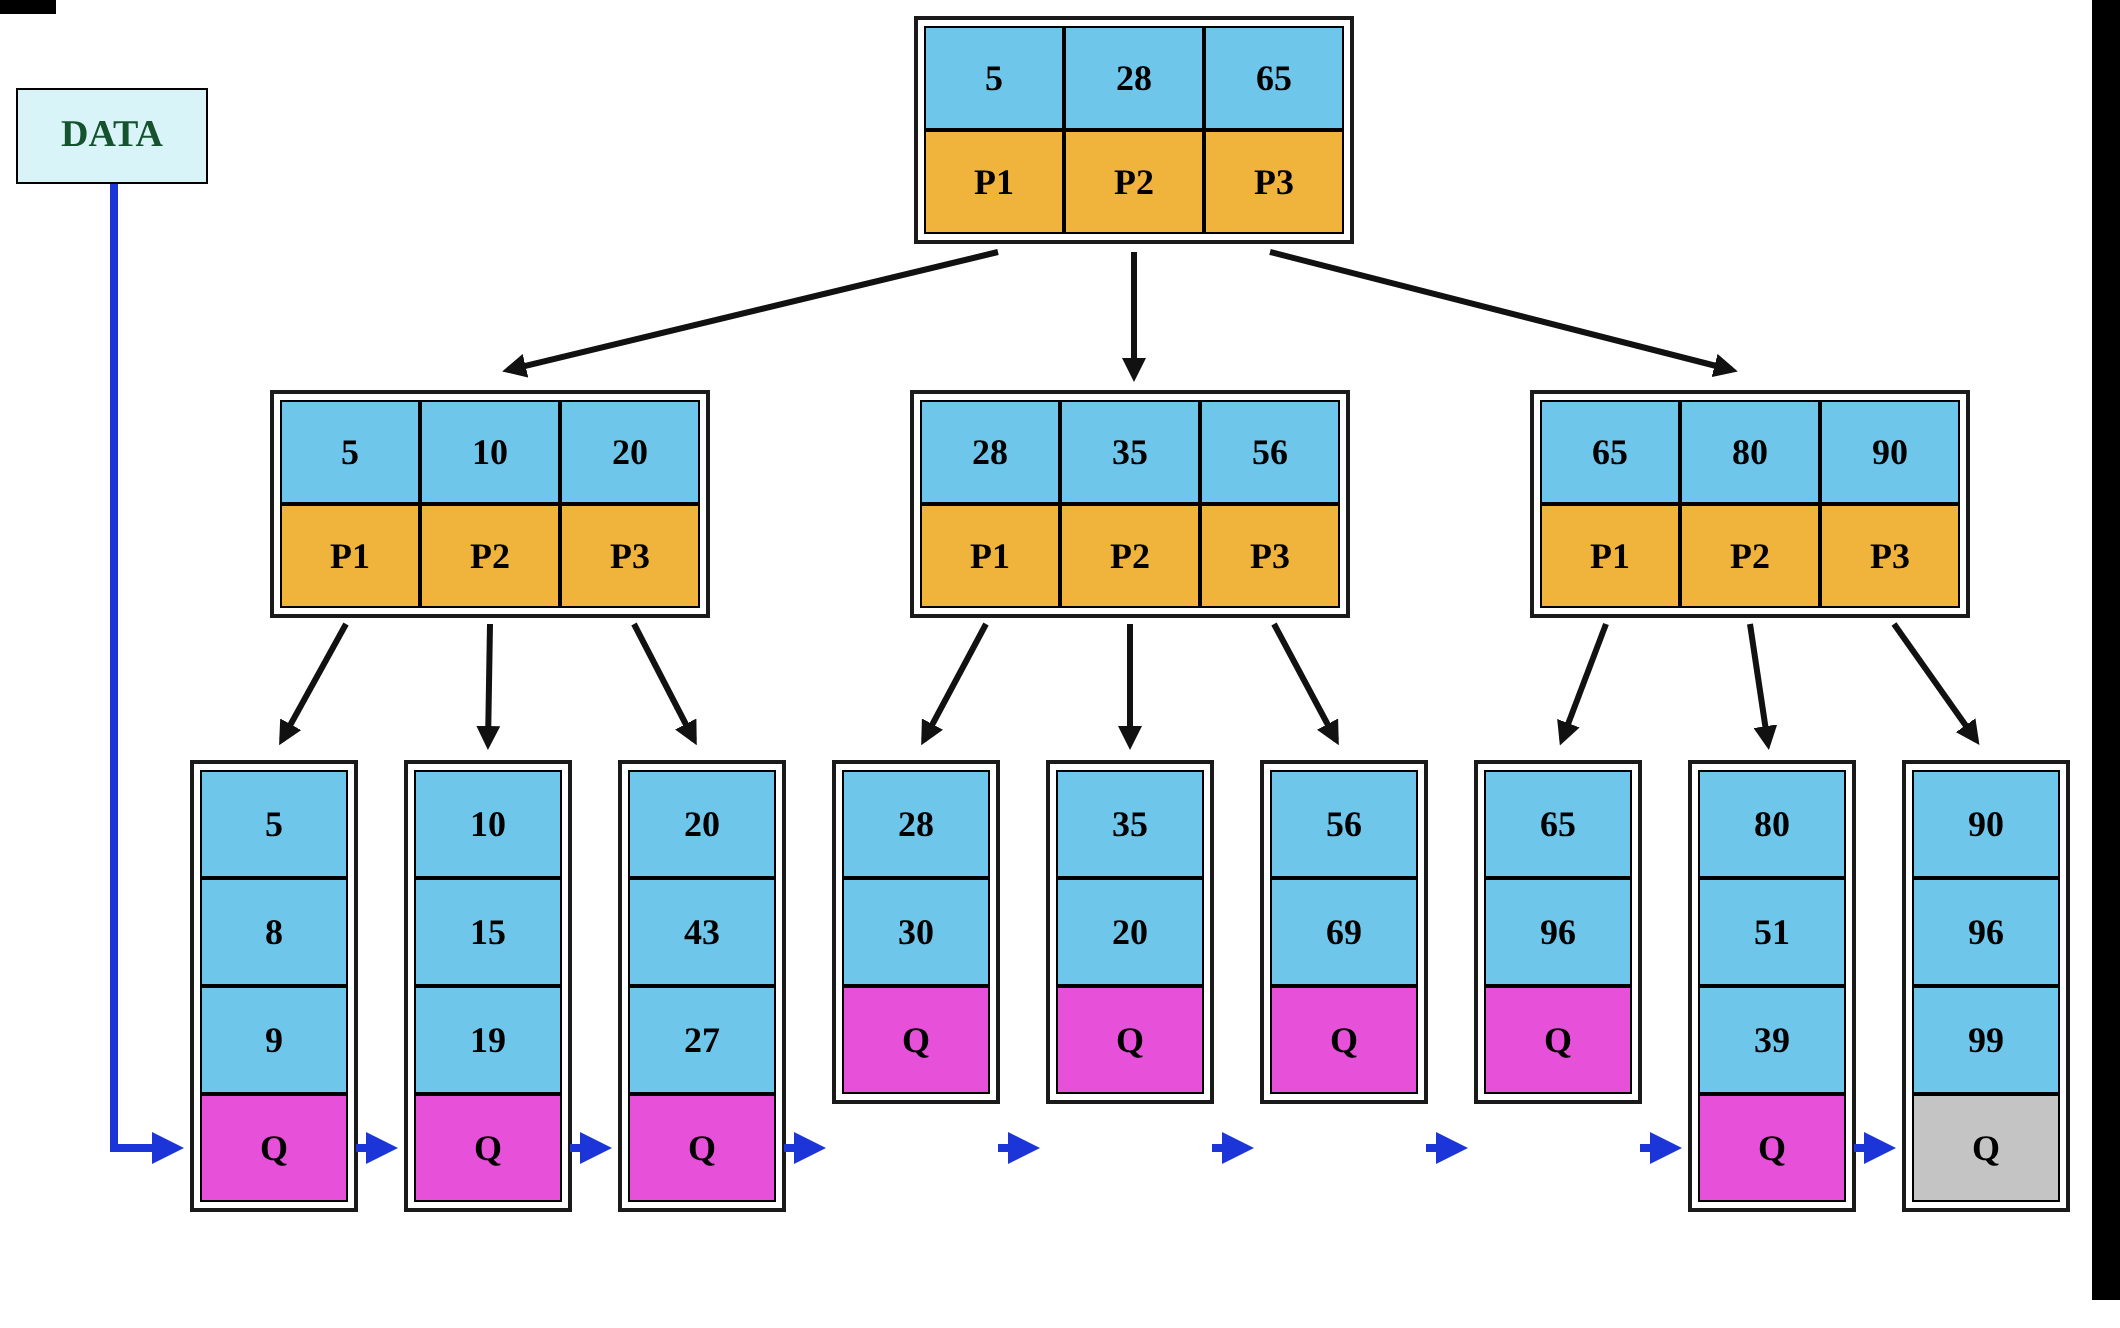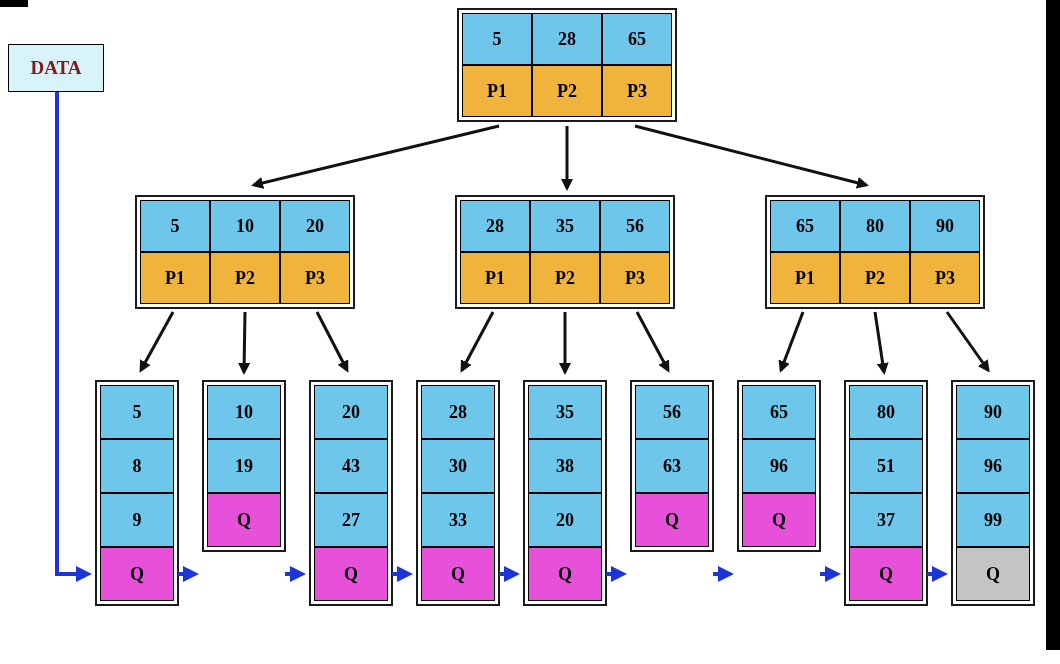--- a/index.html
+++ b/index.html
@@ -20,21 +20,21 @@
   .bar-topleft {
     position: absolute; left: 0; top: 0; width: 28px; height: 7px;
     background: #000;
   }
   
   .data-box {
     position: absolute; left: 8px; top: 44px; width: 96px; height: 48px;
     background: var(--data-box, #d9f4f9);
     border: 1px solid #000;
     display: flex; align-items: center; justify-content: center;
-    font-weight: bold; font-size: 19px; color: #7f1d1d;
+    font-weight: bold; font-size: 19px; color: #14532d;
   }
   
   .inode {
     position: absolute;
     width: 220px;
     background: #fff;
     border: 2px solid #1a1a1a;
     padding: 3px;
   }
   .ngrid {
@@ -128,55 +128,54 @@
   </div>
 
   <div class="leaf" style="left:95px">
     <div class="cell key">5</div>
     <div class="cell key">8</div>
     <div class="cell key">9</div>
     <div class="cell q">Q</div>
   </div>
   <div class="leaf" style="left:202px">
     <div class="cell key">10</div>
+    <div class="cell key">15</div>
     <div class="cell key">19</div>
     <div class="cell q">Q</div>
   </div>
   <div class="leaf" style="left:309px">
     <div class="cell key">20</div>
     <div class="cell key">43</div>
     <div class="cell key">27</div>
     <div class="cell q">Q</div>
   </div>
   <div class="leaf" style="left:416px">
     <div class="cell key">28</div>
     <div class="cell key">30</div>
-    <div class="cell key">33</div>
     <div class="cell q">Q</div>
   </div>
   <div class="leaf" style="left:523px">
     <div class="cell key">35</div>
-    <div class="cell key">38</div>
     <div class="cell key">20</div>
     <div class="cell q">Q</div>
   </div>
   <div class="leaf" style="left:630px">
     <div class="cell key">56</div>
-    <div class="cell key">63</div>
+    <div class="cell key">69</div>
     <div class="cell q">Q</div>
   </div>
   <div class="leaf" style="left:737px">
     <div class="cell key">65</div>
     <div class="cell key">96</div>
     <div class="cell q">Q</div>
   </div>
   <div class="leaf" style="left:844px">
     <div class="cell key">80</div>
     <div class="cell key">51</div>
-    <div class="cell key">37</div>
+    <div class="cell key">39</div>
     <div class="cell q">Q</div>
   </div>
   <div class="leaf" style="left:951px">
     <div class="cell key">90</div>
     <div class="cell key">96</div>
     <div class="cell key">99</div>
     <div class="cell q q-last">Q</div>
   </div>
 
   <svg id="arrows" viewBox="0 0 1060 664">

